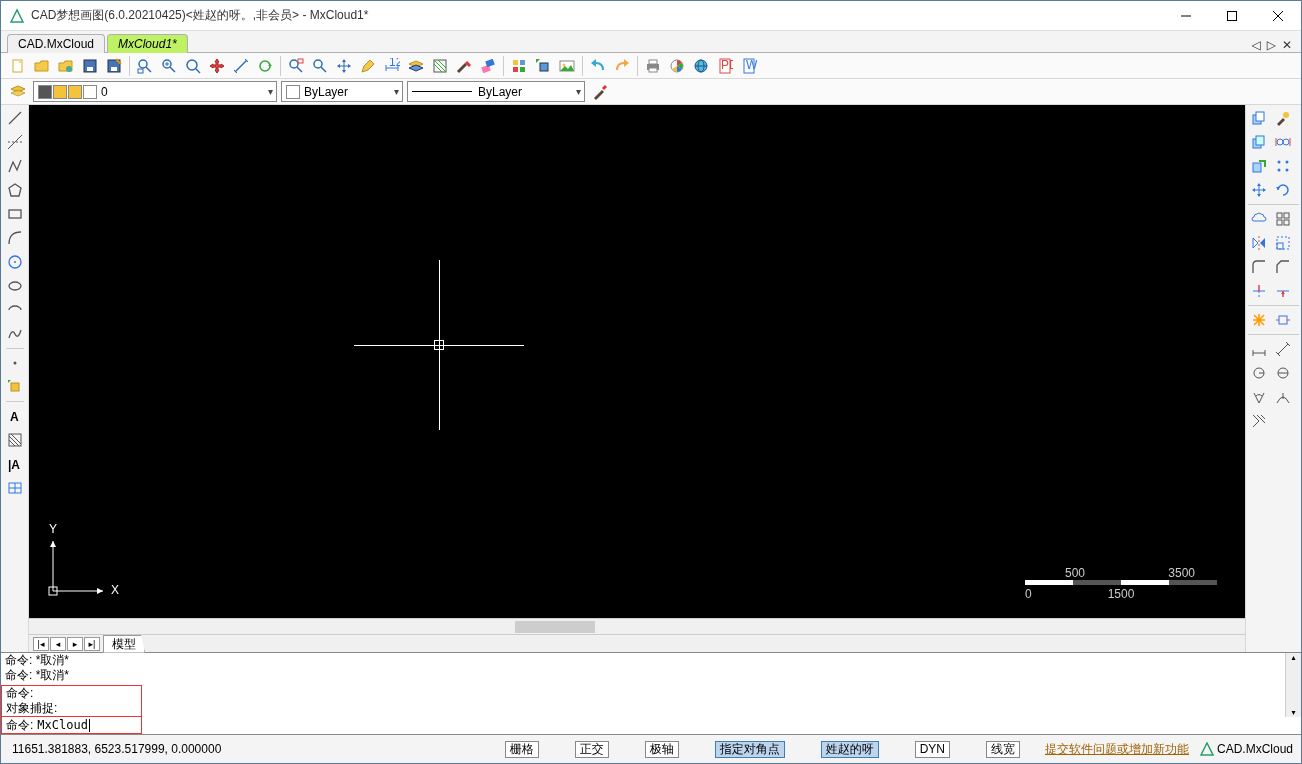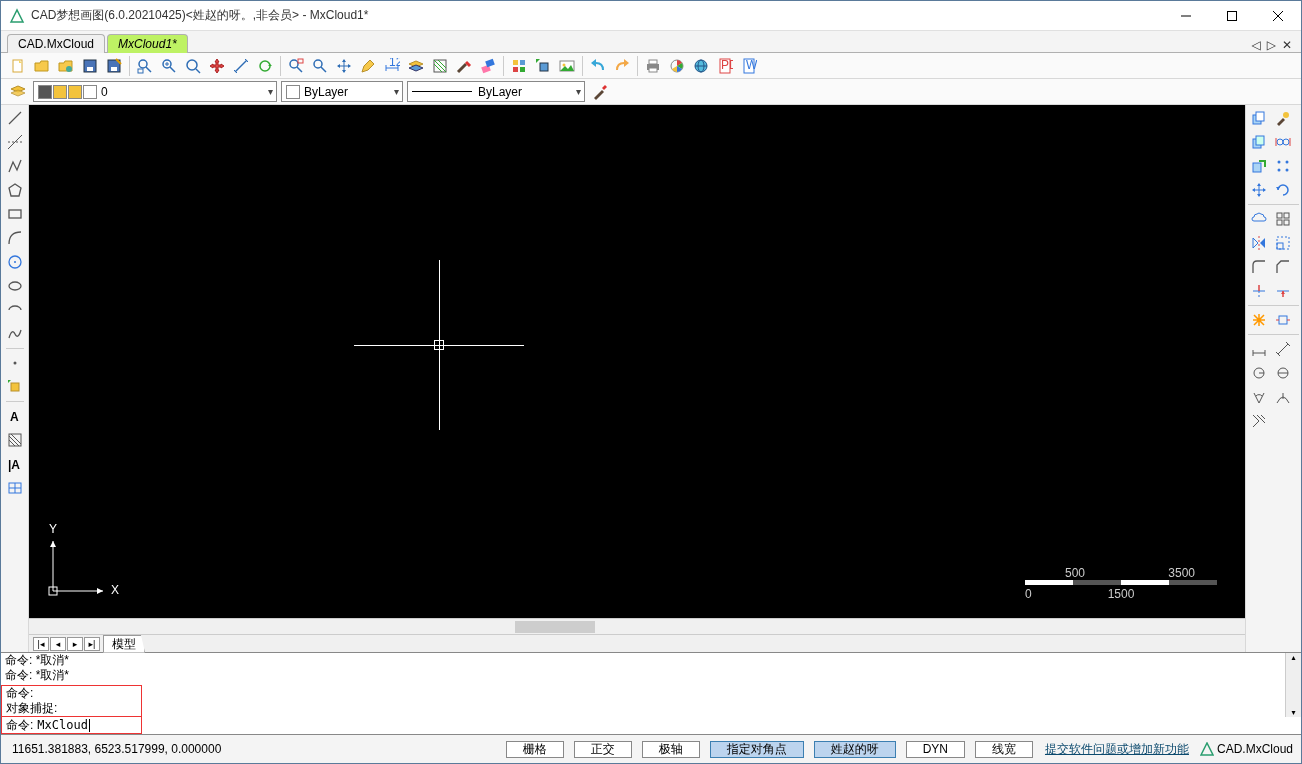--- a/index.html
+++ b/index.html
@@ -72,24 +72,24 @@
 .cmd-box { border:1px solid #e33; display:flex; flex-direction:column; width:141px; margin:0;}
 .cmd-box-line { padding:0 4px; line-height:15px;}
 .cmd-current { display:flex; align-items:center; padding:0 4px; height:17px; border-top:1px solid #e33;}
 .cmd-wrap { display:flex; align-items:flex-start;}
 .cmd-input-area { flex:1;}
 .cmd-aside { width:16px; background:#efefef; border-left:1px solid #ccc; display:flex; flex-direction:column; justify-content:space-between; align-items:center; font-size:8px;}
 
 
 .statusbar { height:29px; border-top:1px solid #888; display:flex; align-items:center; background:#f4f4f4; padding:0 4px; gap:0;}
 .statusbar .cell{ padding:0 6px; height:17px; display:flex; align-items:center; border:1px solid transparent;}
-.statusbar .push{ border:1px solid #888; background:#fff; margin:0 5px; padding:0 16px; height:17px; line-height:15px;}
+.statusbar .push{ border:1px solid #888; background:#fff; margin:0 18px; padding:0 4px; height:17px; line-height:15px;}
 .statusbar .push.pressed{ background:#bcd4ee; border-color:#3c7fb1;}
 .statusbar .spacer{flex:1;}
-.statusbar .link{ color:#0c4a6e; text-decoration:underline;}
+.statusbar .link{ color:#a16207; text-decoration:underline;}
 .statusbar .brand{ display:flex; align-items:center; gap:3px; padding:0 4px;}
 </style>
 </head>
 <body>
 
 <div class="window">
 
   <div class="titlebar">
     <span class="app-icon">
       <svg viewBox="0 0 16 16">

